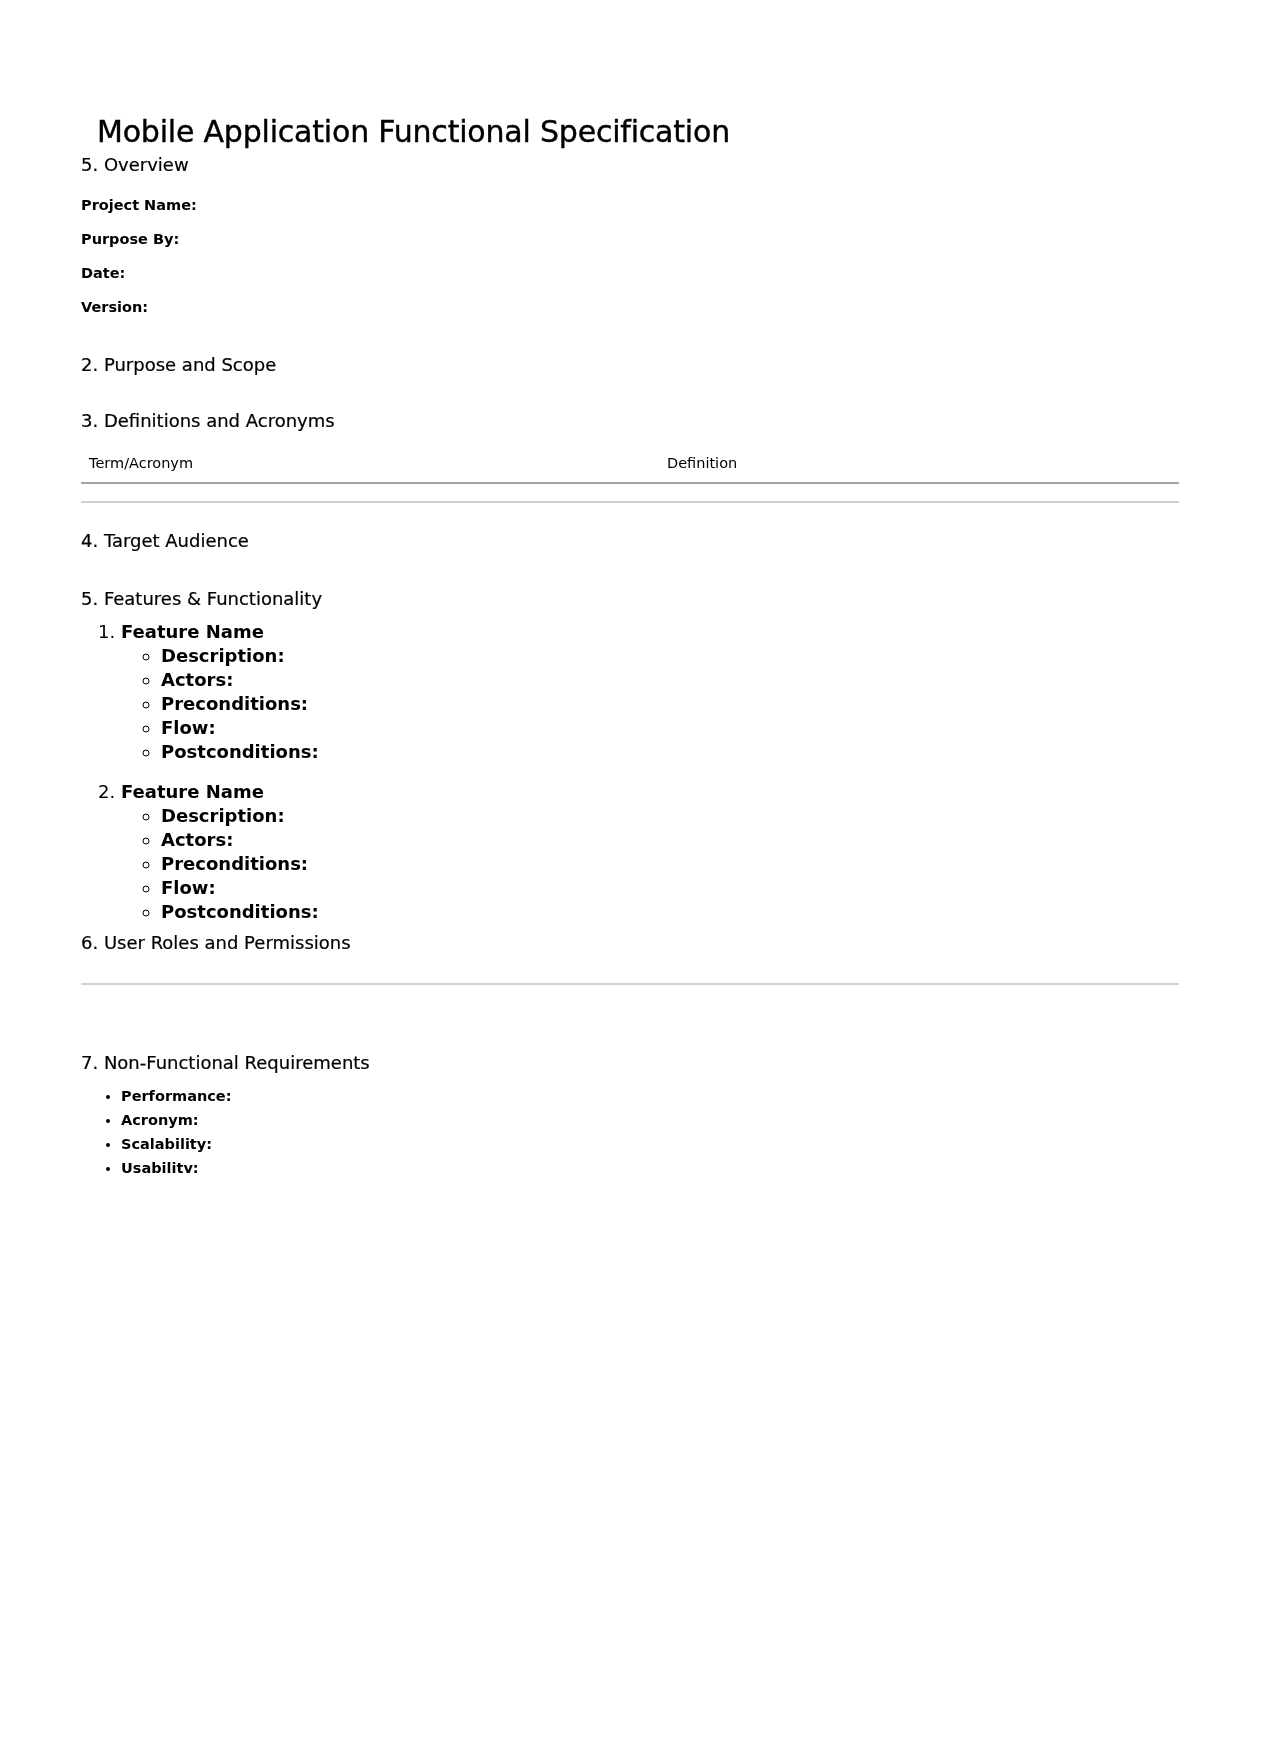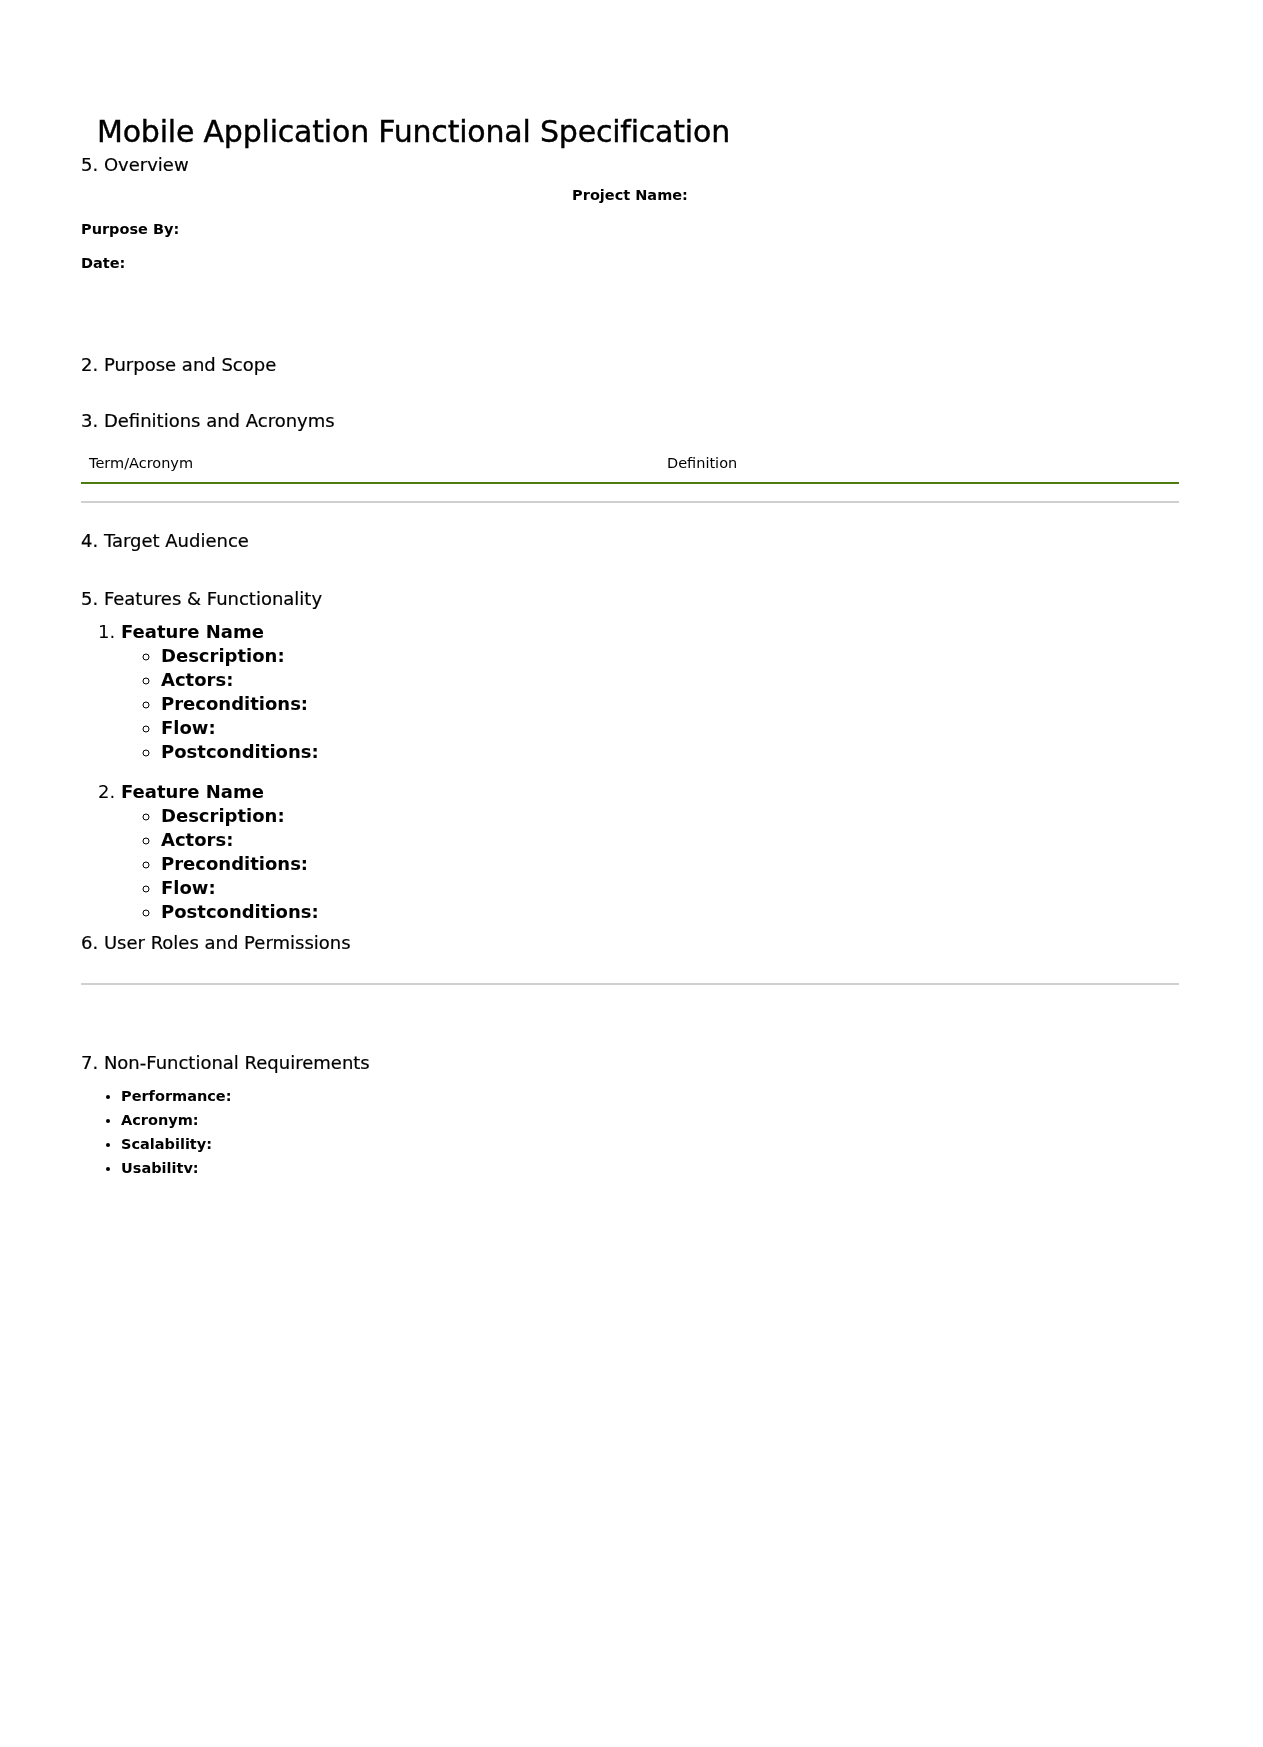--- a/index.html
+++ b/index.html
@@ -14,43 +14,44 @@
     font-size: 30px; font-weight: normal; letter-spacing: -0.2px;
     -webkit-text-stroke: 0.4px #000;
   }
   .sec { position: absolute; left: 81px; width: 1098px; }
   h2 {
     margin: 0; font-size: 18px; font-weight: normal;
     -webkit-text-stroke: 0.2px #000;
   }
   .field { font-size: 14.5px; font-weight: bold; margin: 0; }
   table { width: 1098px; border-collapse: collapse; font-size: 14.5px; }
-  th { text-align: left; font-weight: normal; padding: 0 0 0 8px; height: 38px; border-bottom: 2px solid #4d7c0f; }
+  th { text-align: left; font-weight: normal; padding: 0 0 0 8px; height: 38px; border-bottom: 2px solid #a3a3a3; }
   td { height: 15px; border-bottom: 2px solid #d0d0d0; }
   ol.features { margin: 0; padding-left: 40px; font-size: 18px; }
   ol.features > li { margin-bottom: 16px; }
   ol.features > li > span { font-weight: bold; }
   ul.sub { list-style-type: circle; margin: 0; padding-left: 40px; }
   ul.sub li { font-weight: bold; line-height: 24px; }
   ol.features > li { line-height: 24px; }
   ul.nfr { list-style-type: disc; margin: 0; padding-left: 40px; font-size: 14.5px; }
   ul.nfr li { font-weight: bold; line-height: 24px; }
 </style>
 </head>
 <body>
 
 <div class="page">
 
   <h1>Mobile Application Functional Specification</h1>
 
   <div class="sec" style="top:154px;">
     <h2>5. Overview</h2>
-    <p class="field" style="margin-top:12px;text-align:center;">Project Name:</p>
+    <p class="field" style="margin-top:22px;">Project Name:</p>
     <p class="field" style="margin-top:18px;">Purpose By:</p>
     <p class="field" style="margin-top:18px;">Date:</p>
+    <p class="field" style="margin-top:18px;">Version:</p>
   </div>
 
   <div class="sec" style="top:354px;">
     <h2>2. Purpose and Scope</h2>
   </div>
 
   <div class="sec" style="top:410px;">
     <h2>3. Definitions and Acronyms</h2>
     <table style="margin-top:13px;">
       <tbody>

